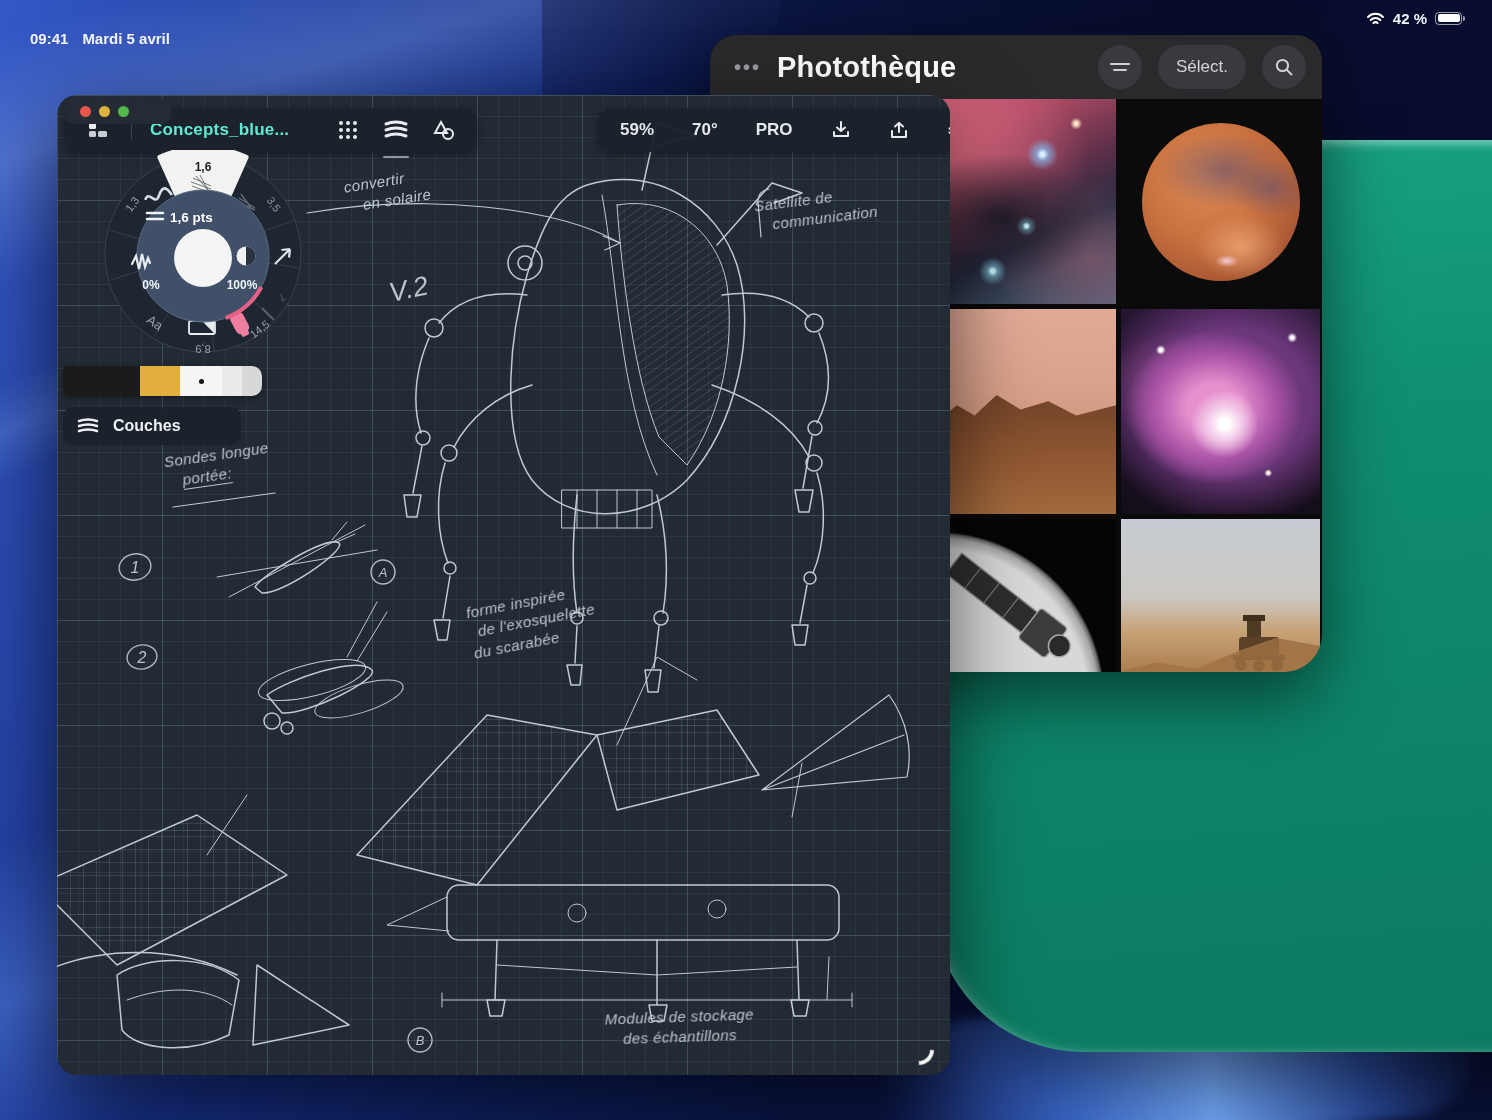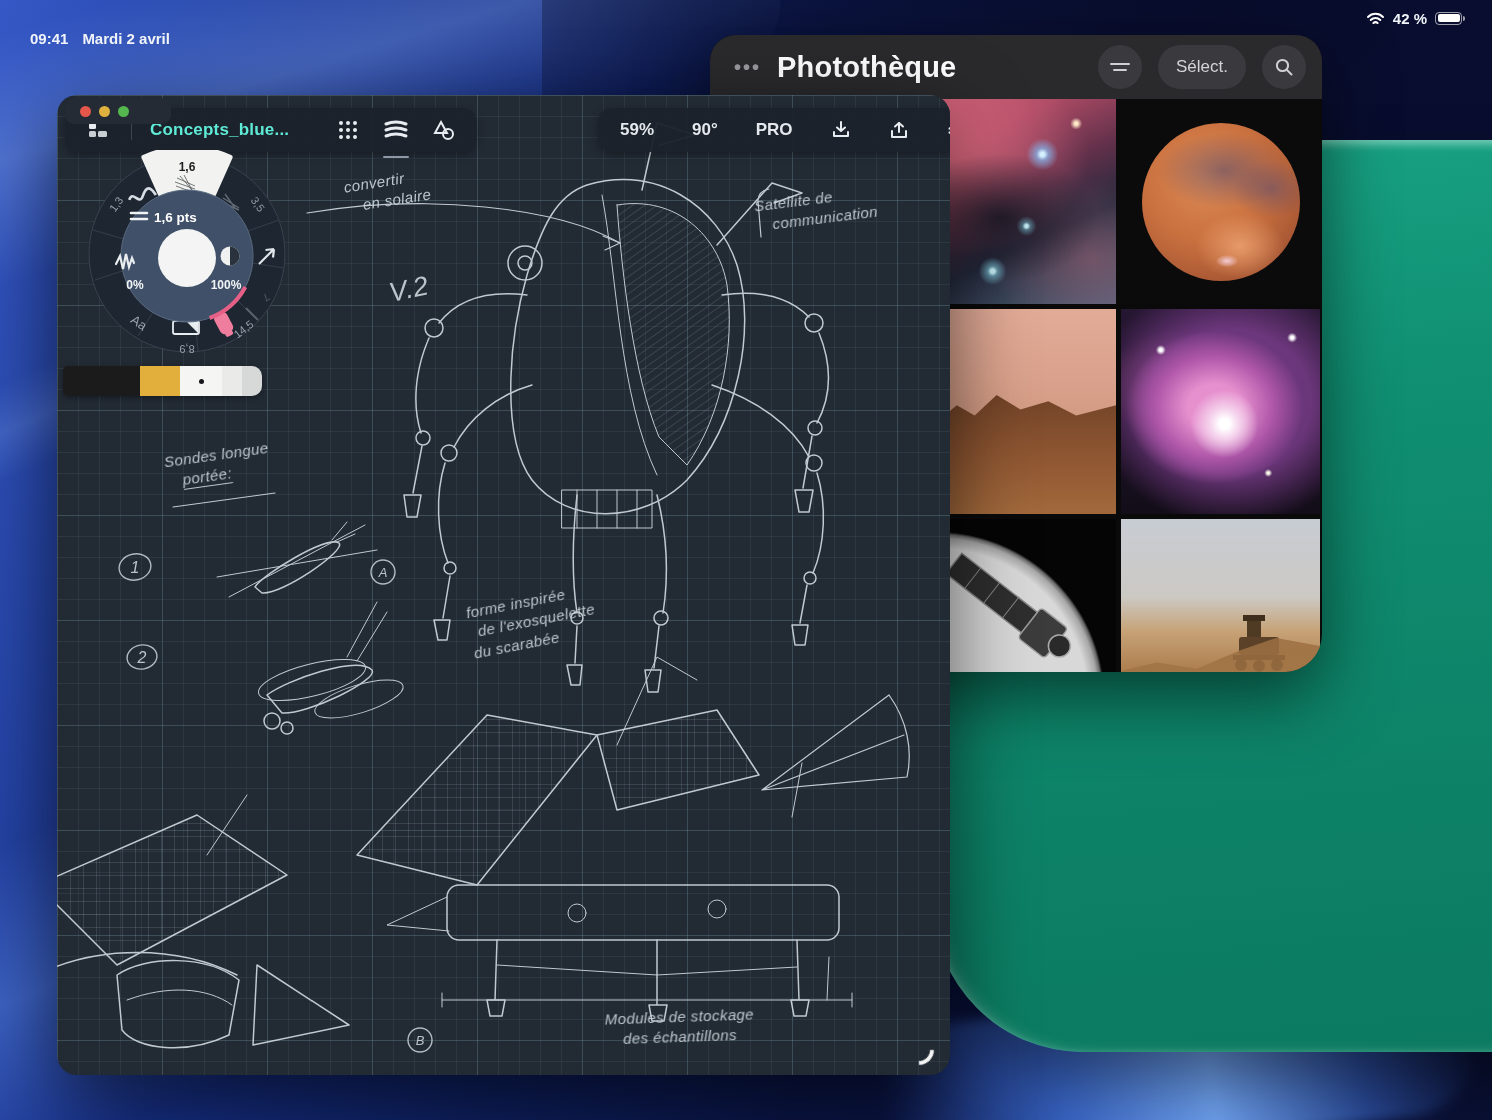--- a/index.html
+++ b/index.html
@@ -139,21 +139,21 @@
   .ann .l2 { margin-left:16px; } .ann .l3 { margin-left:8px; }
   .ann-convert { left:288px; top:76px; transform:rotate(-9deg); }
   .ann-satellite { left:698px; top:94px; transform:rotate(-7deg); }
   .ann-version { left:332px; top:176px; transform:rotate(-12deg); font-size:27px; }
   .ann-probes { left:108px; top:350px; transform:rotate(-8deg); }
   .ann-probes .l2 { text-decoration:underline; text-underline-offset:4px; }
   .ann-inspo { left:412px; top:496px; transform:rotate(-11deg); }
   .ann-modules { left:548px; top:912px; transform:rotate(-2deg); text-align:center; }
 
   
-  .wheel { position:absolute; left:26px; top:55px; width:208px; height:208px; z-index:3; }
+  .wheel { position:absolute; left:42px; top:55px; width:208px; height:208px; z-index:3; }
 
   
   .swatch-bar { position:absolute; left:6px; top:271px; width:199px; height:30px; z-index:3;
     display:flex; border-radius:5px 10px 10px 5px; overflow:hidden; box-shadow:0 2px 6px rgba(0,0,0,.35); }
   .swatch { height:100%; position:relative; }
   .swatch .dot { position:absolute; left:50%; top:50%; width:5px; height:5px; margin:-2.5px;
     border-radius:50%; background:#15171a; }
 
   
   .layers-pill { position:absolute; left:6px; top:312px; width:178px; height:38px; z-index:3;
@@ -171,21 +171,21 @@
   <div class="streak streak1"></div>
   <div class="streak streak2"></div>
   <div class="streak streak3"></div>
   <div class="bg-dark-top"></div>
   <div class="glow-band"></div>
   <div class="teal-shape"></div>
 
   <div class="statusbar">
     <div class="status-left">
       <span>09:41</span>
-      <span>Mardi 2 avril</span>
+      <span>Mardi 5 avril</span>
     </div>
     <div class="status-right">
       <svg width="19" height="15" viewBox="0 0 19 15">
         <path d="M2,6 a10.5,10.5 0 0 1 15,0" fill="none" stroke="#fff" stroke-width="2" stroke-linecap="round"></path>
         <path d="M4.7,9 a7,7 0 0 1 9.6,0" fill="none" stroke="#fff" stroke-width="2" stroke-linecap="round"></path>
         <path d="M7.4,12 a3.3,3.3 0 0 1 4.2,0" fill="none" stroke="#fff" stroke-width="2" stroke-linecap="round"></path>
       </svg>
       <span>42 %</span>
       <div class="battery">
           <div class="fill"></div>
@@ -432,21 +432,21 @@
       <span class="tool-ic">
         <svg width="24" height="22" viewBox="0 0 24 22">
           <path d="M9,3 L15,14 L3,14 Z" fill="none" stroke="#e8ecf0" stroke-width="2"></path>
           <circle cx="16" cy="15" r="5" fill="none" stroke="#e8ecf0" stroke-width="2"></circle>
         </svg>
       </span>
     </div>
 
     <div class="cpill cpill-right">
       <span class="tb-text">59%</span>
-      <span class="tb-text">90°</span>
+      <span class="tb-text">70°</span>
       <span class="tb-text">PRO</span>
       <span class="tool-ic">
         <svg width="20" height="20" viewBox="0 0 20 20" fill="none" stroke="#e8ecf0" stroke-width="2" stroke-linecap="round" stroke-linejoin="round">
           <path d="M10,2 V11 M10,11 L6,7.5 M10,11 L14,7.5"></path>
             <path d="M3,12 V16 H17 V12"></path>
         </svg>
       </span>
       <span class="tool-ic">
         <svg width="20" height="20" viewBox="0 0 20 20" fill="none" stroke="#e8ecf0" stroke-width="2" stroke-linecap="round" stroke-linejoin="round">
           <path d="M10,12 V3 M10,3 L6,6.5 M10,3 L14,6.5"></path>
@@ -520,17 +520,23 @@
     <div class="swatch-bar">
       <div class="swatch" style="width: 77px; background: rgb(27, 27, 27);"></div>
       <div class="swatch" style="width: 40px; background: rgb(226, 174, 60);"></div>
       <div class="swatch" style="width: 42px; background: rgb(245, 245, 243);">
           <span class="dot"></span>
         </div>
       <div class="swatch" style="width: 20px; background: rgb(234, 234, 232);"></div>
       <div class="swatch" style="width: 20px; background: rgb(215, 217, 216);"></div>
     </div>
 
+    <div class="layers-pill">
+      <svg width="22" height="16" viewBox="0 0 22 16">
+        <path d="M2,3 Q11,0 20,3 M2,8 Q11,5 20,8 M2,13 Q11,10 20,13" stroke="#eef1f4" stroke-width="2.4" fill="none" stroke-linecap="round"></path>
+      </svg>
+      <span>Couches</span>
+    </div>
 
     <div class="corner-handle"></div>
   </div>
 
 </div>
 
 </body></html>

